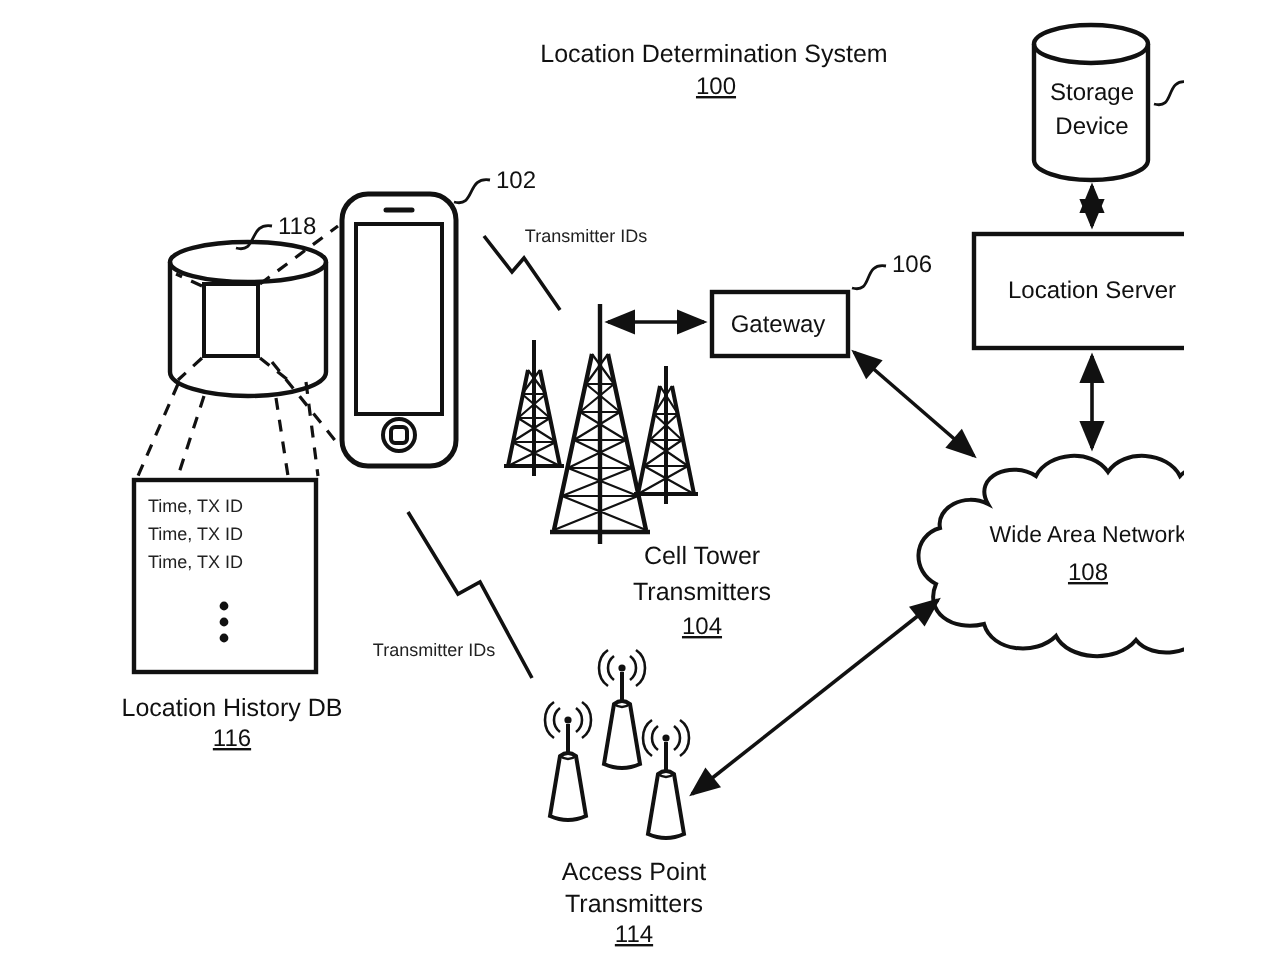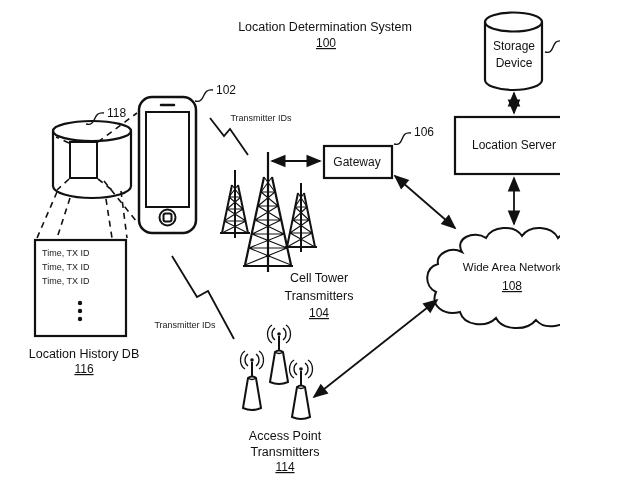--- a/index.html
+++ b/index.html
@@ -1,16 +1,16 @@
 <!DOCTYPE html>
 <html><head>
 <meta charset="utf-8">
 <style>
   html,body{margin:0;padding:0;background:#ffffff;}
-  .canvas{position:relative;width:560px;height:481px;background:#ffffff;overflow:hidden;}
+  .canvas{position:relative;width:560px;height:481px;background:#ffffff;overflow:hidden;margin-left:32px;}
   svg{display:block;}
   svg text{font-family:"Liberation Sans","DejaVu Sans",sans-serif;fill:#111;}
   .cap{font-size:12.5px;}
   .box-label{font-size:12px;}
   .wan-label{font-size:11.5px;}
   .small{font-size:9px;fill:#222;}
   .ref{font-size:12px;}
   .u{text-decoration:underline;}
   .ctr{text-anchor:middle;}
   .ink{stroke:#111;fill:none;}

